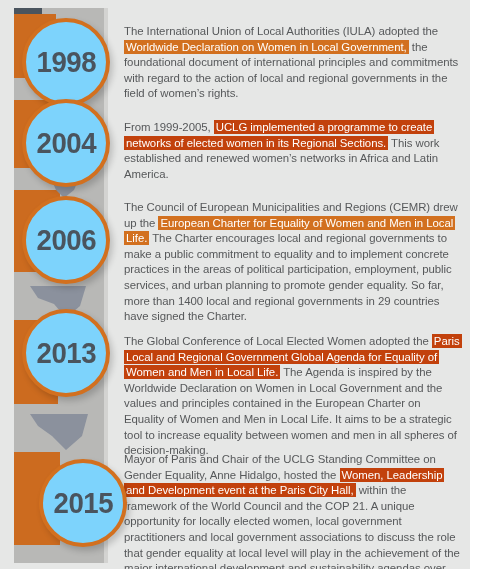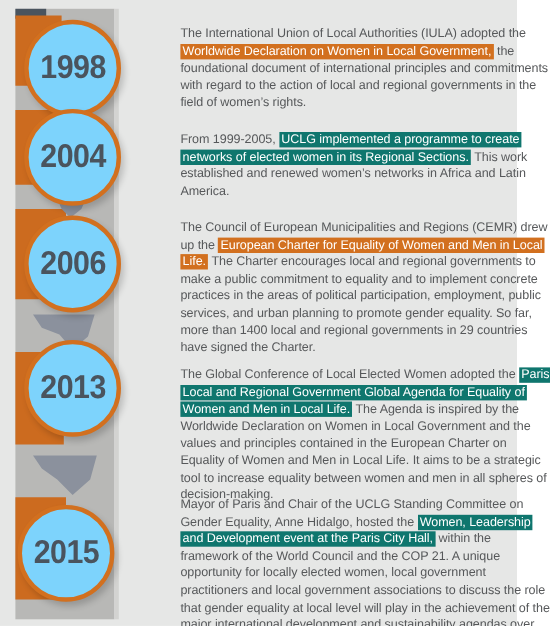--- a/index.html
+++ b/index.html
@@ -84,31 +84,30 @@
   
   .entry-text {
     position: absolute;
     left: 124px;
     width: 336px;
     font-size: 11.4px;
     line-height: 15.6px;
     color: #56585a;
     font-family: "Liberation Sans Narrow", "Liberation Sans", sans-serif;
     letter-spacing: -0.05px;
-    margin-left: 40px;
   }
   .entry-text .hl {
     background: #d2701f;
     color: #ffffff;
     padding: 1px 2px;
     box-decoration-break: clone;
     -webkit-box-decoration-break: clone;
   }
   .entry-text.lighter .hl {
-    background: #0f766e;
+    background: #c2410c;
     text-align: right;
   }
 </style>
 </head>
 <body>
 
 <div id="timeline-stage">
 
   <div class="content-panel"></div>
 
@@ -160,20 +159,20 @@
     </div>
 
     <div class="row">
       <div class="year-badge" style="left:22px; top:309px;">
         <span class="year-text">2013</span>
       </div>
       <div class="entry-text lighter" id="text-3" style="top:334px;"><span>The Global Conference of Local Elected Women adopted the </span><span class="hl">Paris Local and Regional Government Global Agenda for Equality of Women and Men in Local Life.</span><span> The Agenda is inspired by the Worldwide Declaration on Women in Local Government and the values and principles contained in the European Charter on Equality of Women and Men in Local Life. It aims to be a strategic tool to increase equality between women and men in all spheres of decision-making.</span></div>
     </div>
 
     <div class="row">
-      <div class="year-badge" style="left:16px; top:459px;">
+      <div class="year-badge" style="left:39px; top:459px;">
         <span class="year-text">2015</span>
       </div>
       <div class="entry-text lighter" id="text-4" style="top:452px;"><span>Mayor of Paris and Chair of the UCLG Standing Committee on Gender Equality, Anne Hidalgo, hosted the </span><span class="hl">Women, Leadership and Development event at the Paris City Hall,</span><span> within the framework of the World Council and the COP 21. A unique opportunity for locally elected women, local government practitioners and local government associations to discuss the role that gender equality at local level will play in the achievement of the major international development and sustainability agendas over the coming years.</span></div>
     </div>
 
   </div>
 </div>
 
 </body></html>

